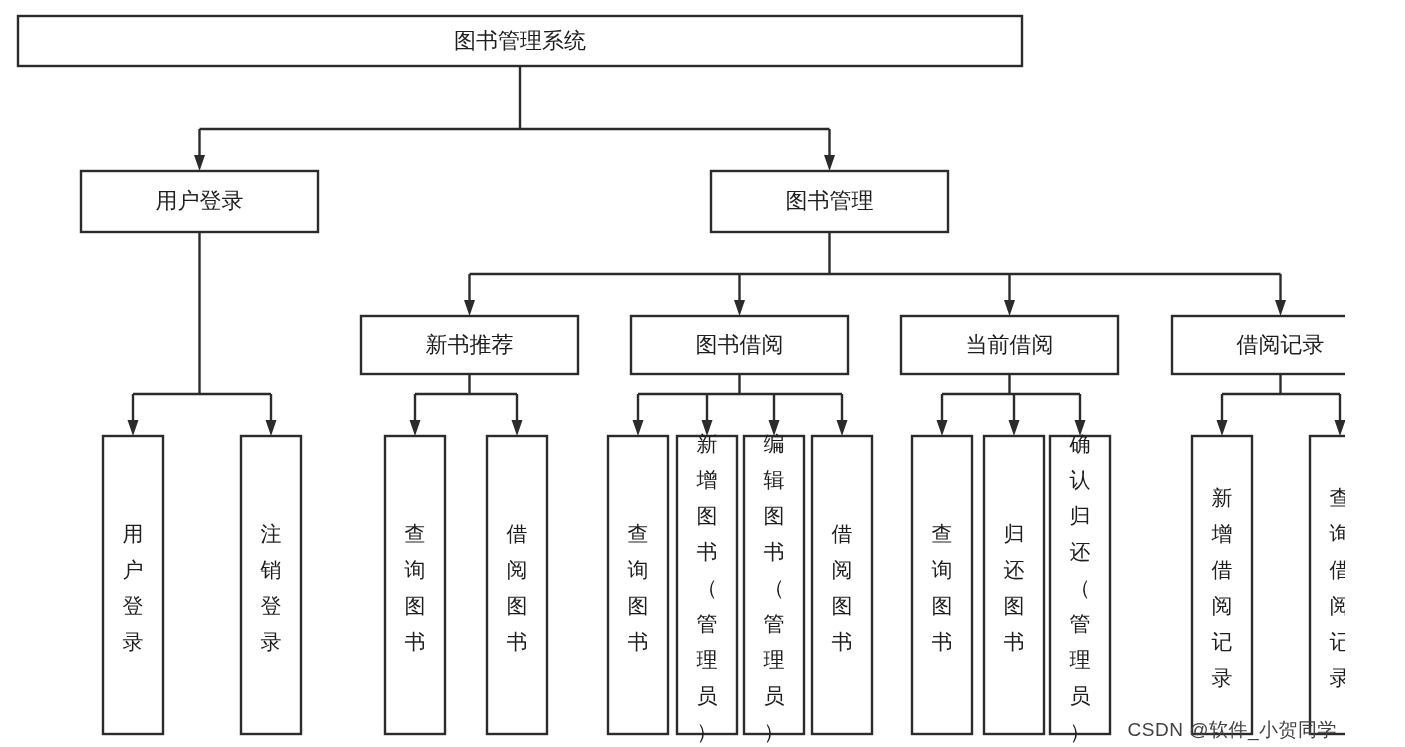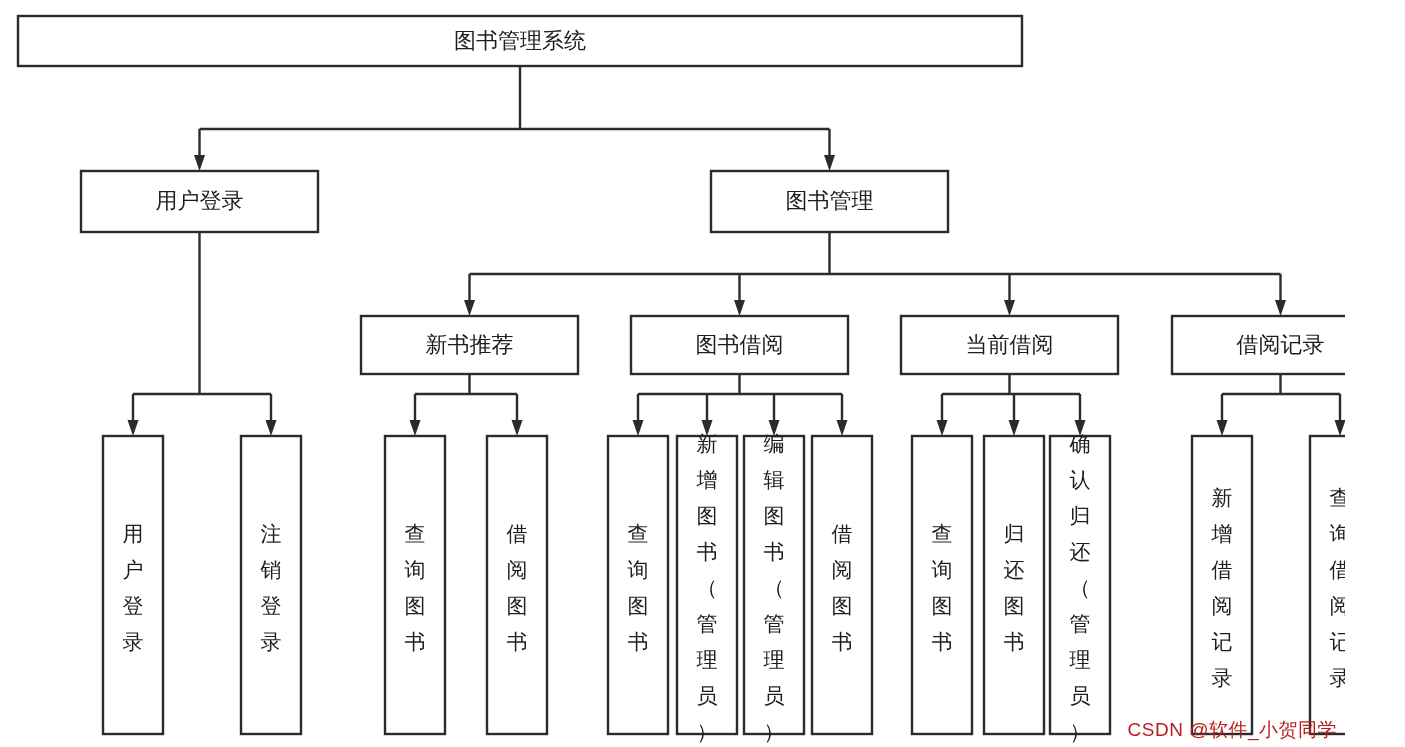--- a/index.html
+++ b/index.html
@@ -53,21 +53,21 @@
     font-size: 21px;
     fill: #1d1d1d;
     text-anchor: middle;
   }
   .watermark-text {
     position: absolute;
     right: 8px;
     bottom: 4px;
     font-family: "Liberation Sans", "DejaVu Sans", sans-serif;
     font-size: 19px;
-    color: #b91c1c;
+    color: #404040;
     white-space: nowrap;
     letter-spacing: 0.5px;
     user-select: none;
   }
 </style>
 </head>
 <body>
 
 <div id="diagram-root">
   <svg class="diagram-canvas" viewBox="0 0 1405 747">

